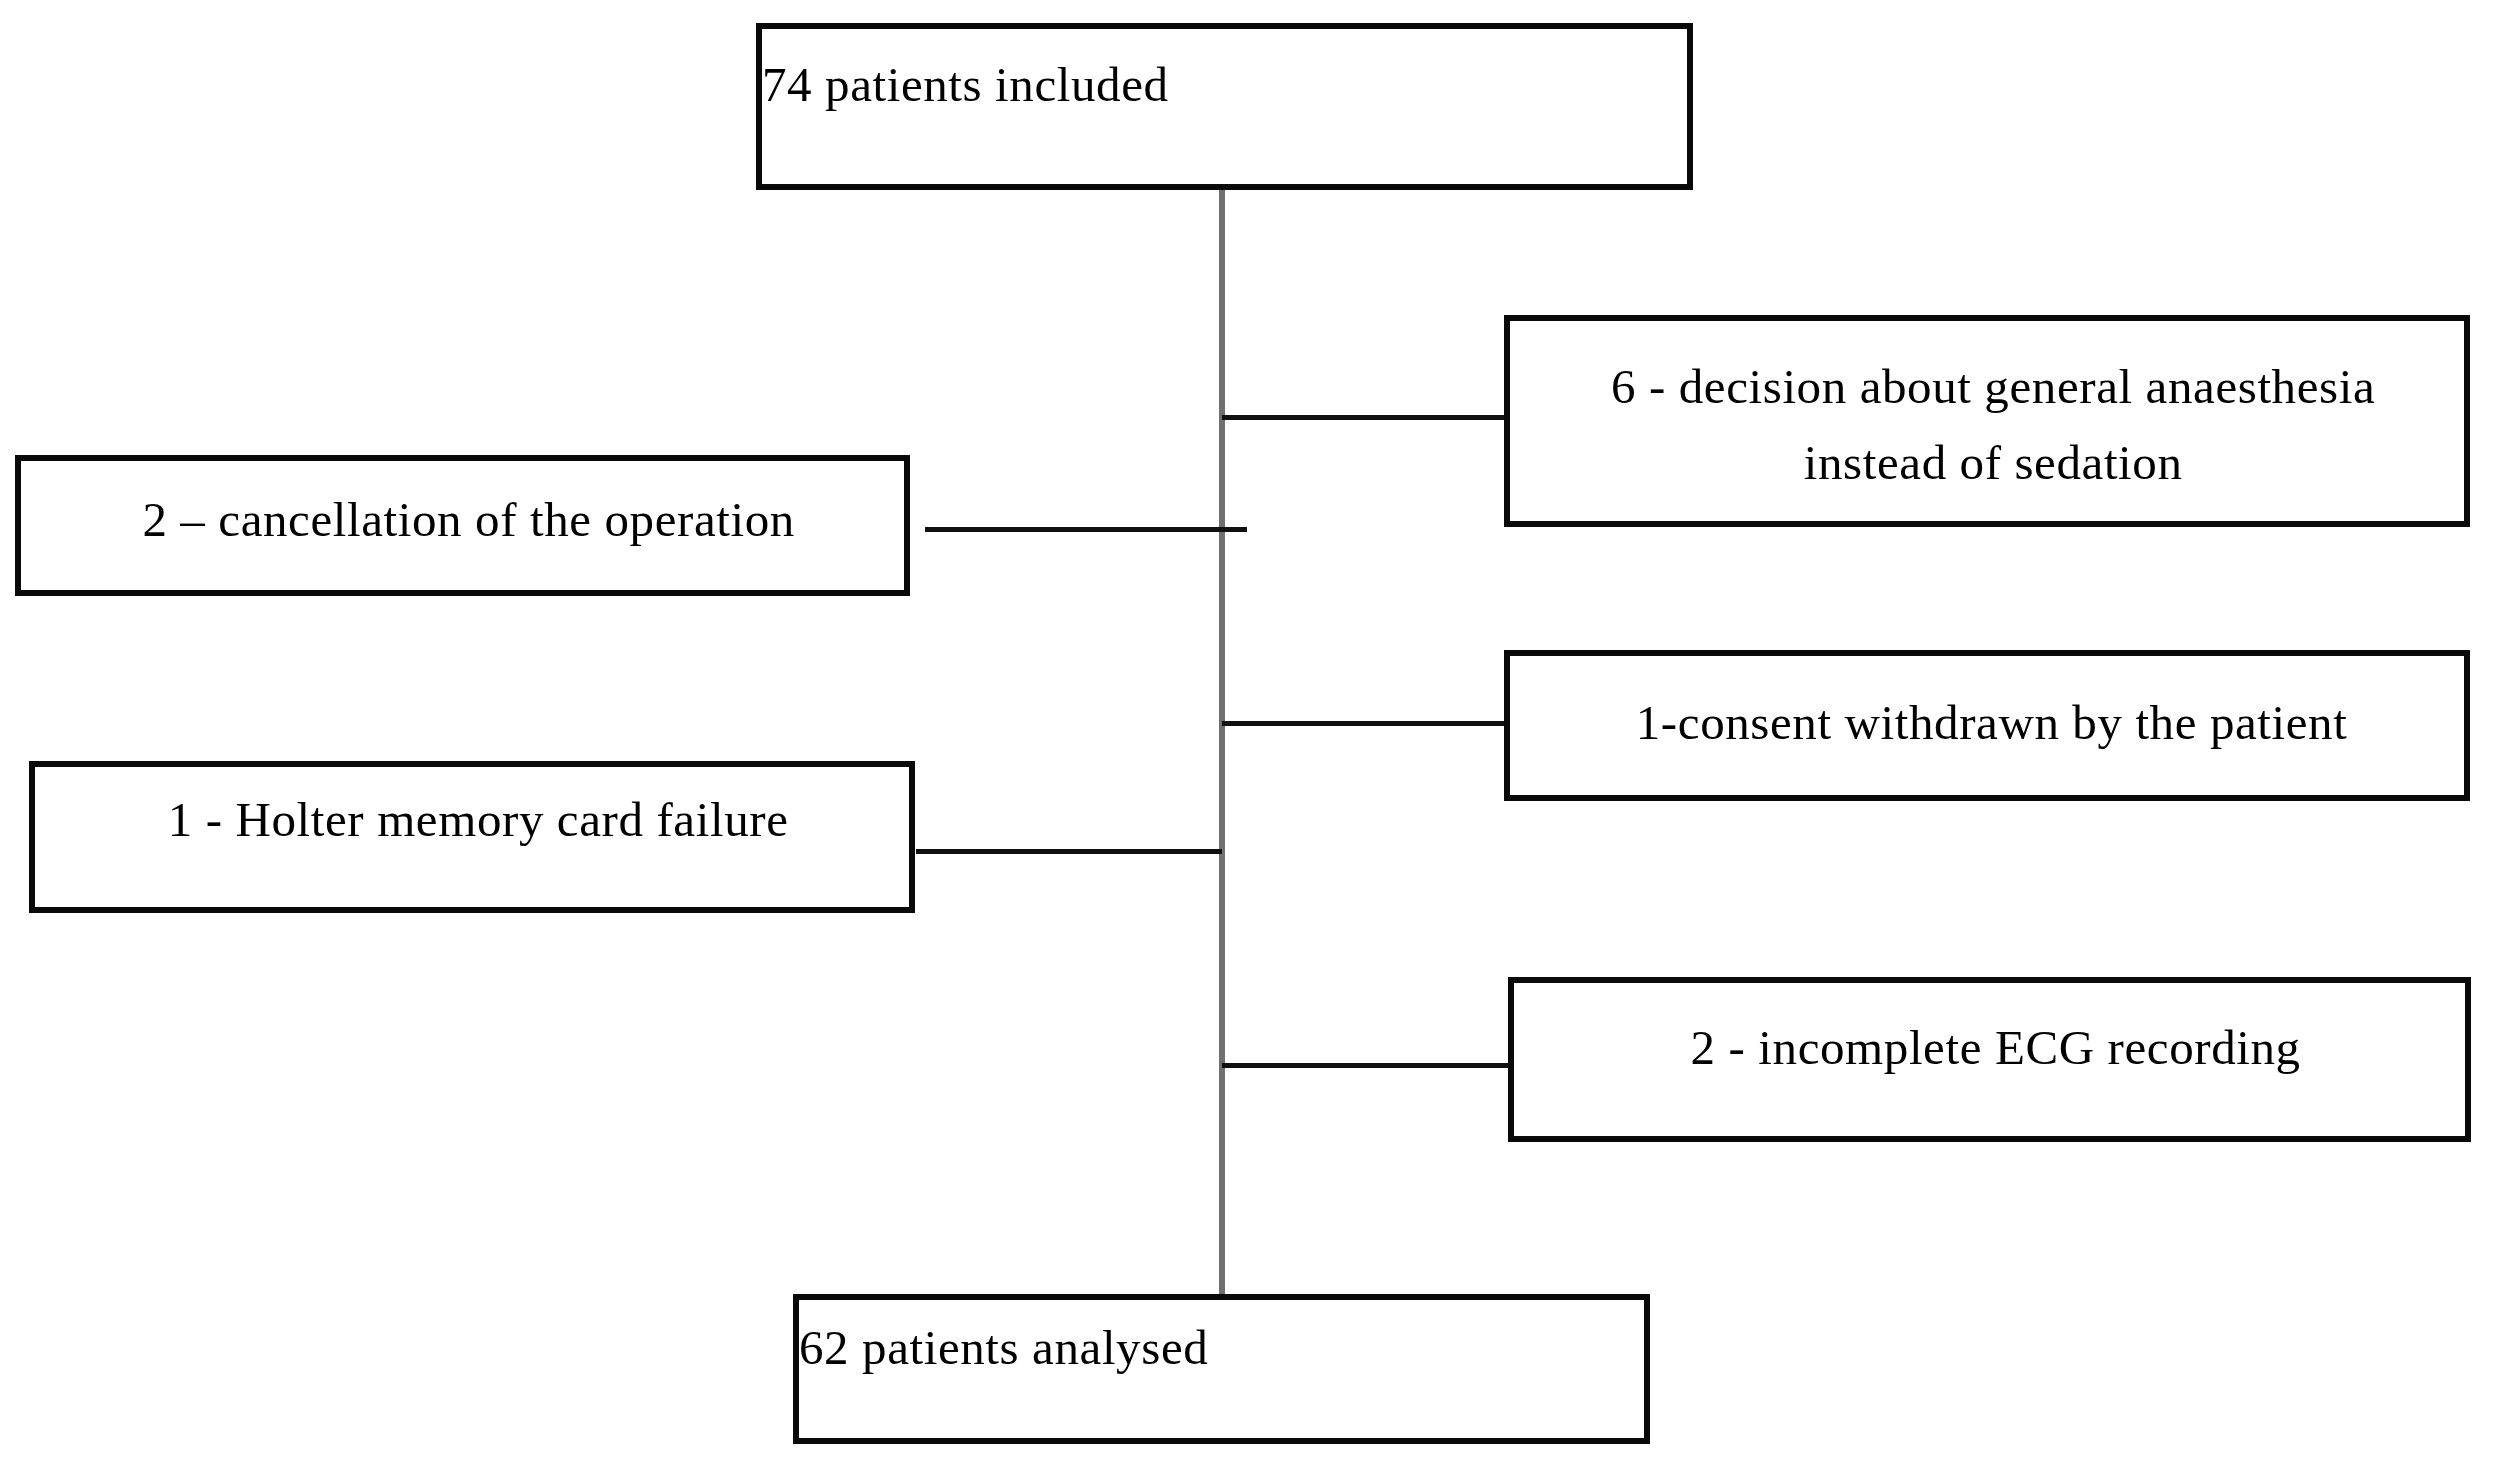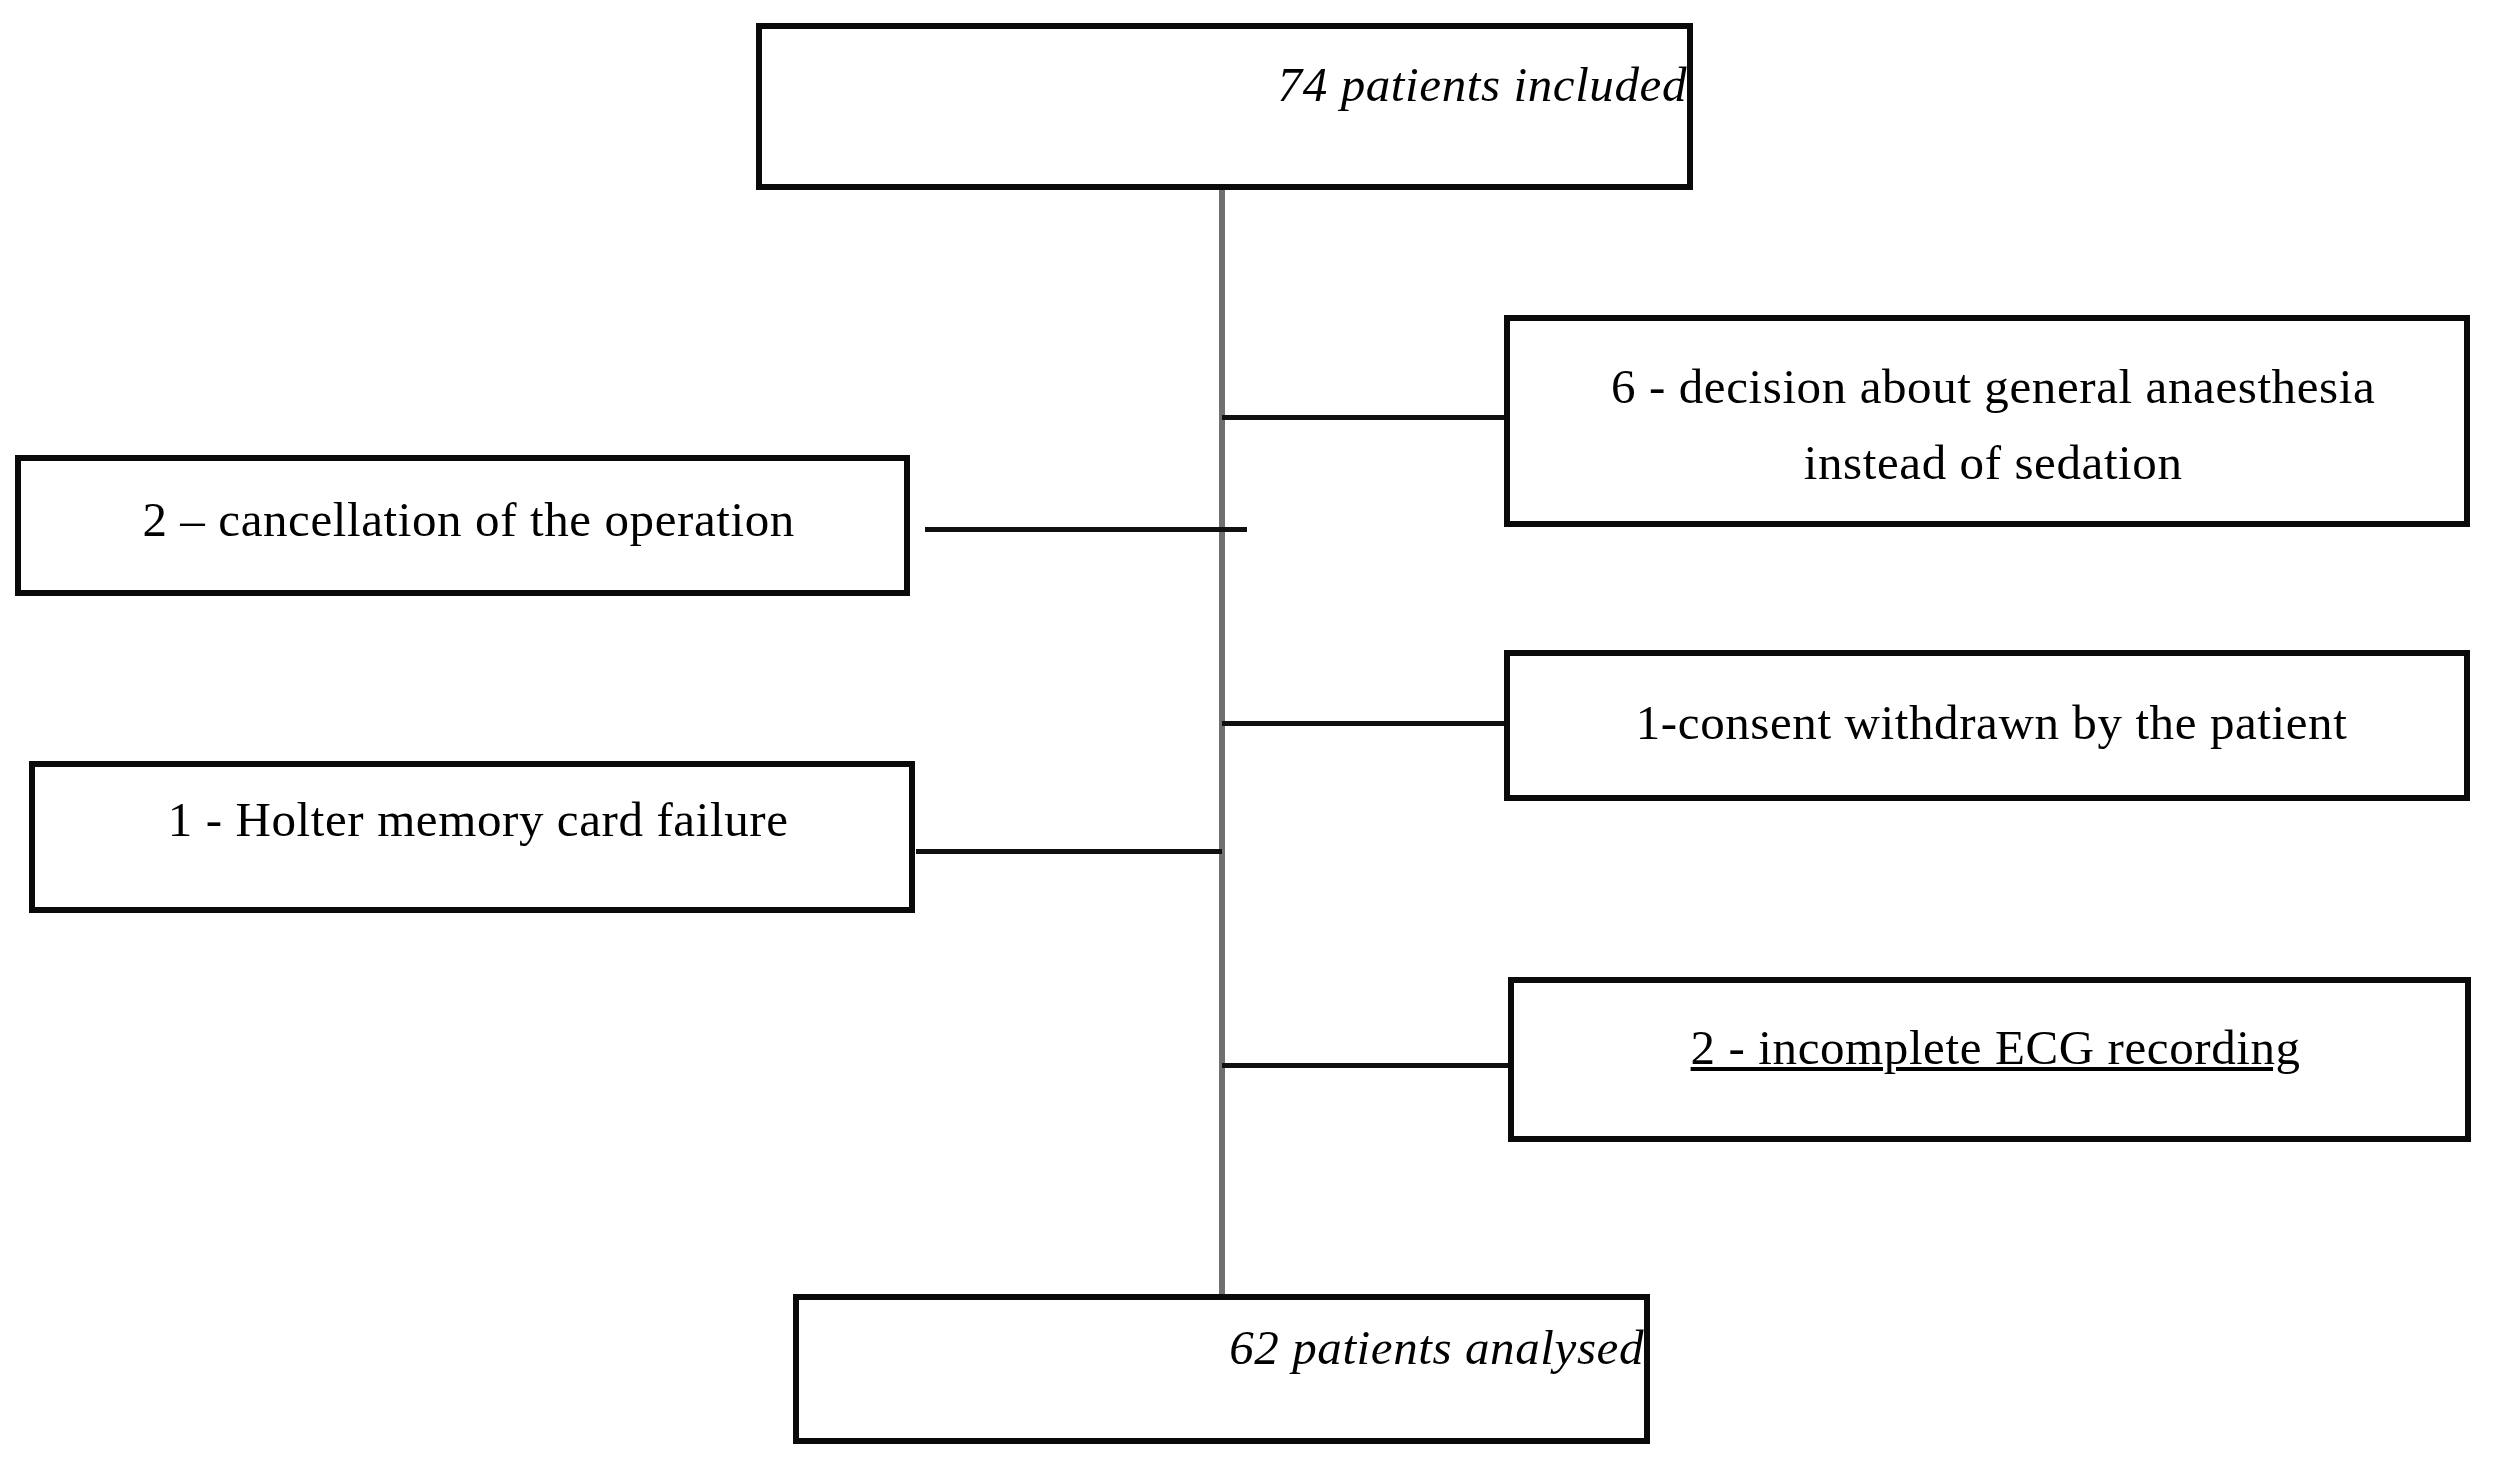--- a/index.html
+++ b/index.html
@@ -18,35 +18,35 @@
   }
   .box {
     position: absolute;
     box-sizing: border-box;
     border: 6.1px solid #0a0a0a;
     background: #ffffff;
     font-size: 49px;
     line-height: 1.55;
     letter-spacing: 0.6px;
   }
-  .box.center { text-align: right; font-style: italic; }
+  .box.center { text-align: left; }
   .box.left-text { text-align: center; }
   .line {
     position: absolute;
     background: #101010;
   }
   .line.spine { background: #707070; }
 
   
   #box-included   { left: 756px; top: 23px;   width: 937px; height: 167px; padding-top: 18.4px; }
   #box-anaesthesia{ left: 1504px; top: 315px;  width: 966px; height: 212px; padding: 27.6px 15.3px 0 27.6px; }
   #box-cancel     { left: 15px;   top: 455px;  width: 895px; height: 141px; padding: 21.4px 15.3px 0 27.6px; }
   #box-consent    { left: 1504px; top: 650px; width: 966px; height: 151px; padding: 29px 15.3px 0 24.5px; }
   #box-holter     { left: 29px;   top: 761px; width: 886px; height: 152px; padding: 15.3px 15.3px 0 27.6px; }
-  #box-ecg        { left: 1508px; top: 977px; width: 963px; height: 165px; padding: 27px 15.3px 0 27.6px; text-decoration: underline; }
+  #box-ecg        { left: 1508px; top: 977px; width: 963px; height: 165px; padding: 27px 15.3px 0 27.6px; }
   #box-analysed   { left: 793px; top: 1294px; width: 857px; height: 150px; padding-top: 9.8px; }
 
   #spine          { left: 1219px; top: 190px;  width: 5.5px;    height: 1127px; }
   #branch-anaesthesia { left: 1222px; top: 415px;  width: 285px; height: 4.9px; }
   #branch-cancel      { left: 925px; top: 527px;  width: 322px; height: 4.9px; }
   #branch-consent     { left: 1222px; top: 721px; width: 285px; height: 4.9px; }
   #branch-holter      { left: 916px; top: 849px; width: 306px; height: 4.9px; }
   #branch-ecg         { left: 1222px; top: 1063px; width: 289px; height: 4.9px; }
 </style>
 </head>

